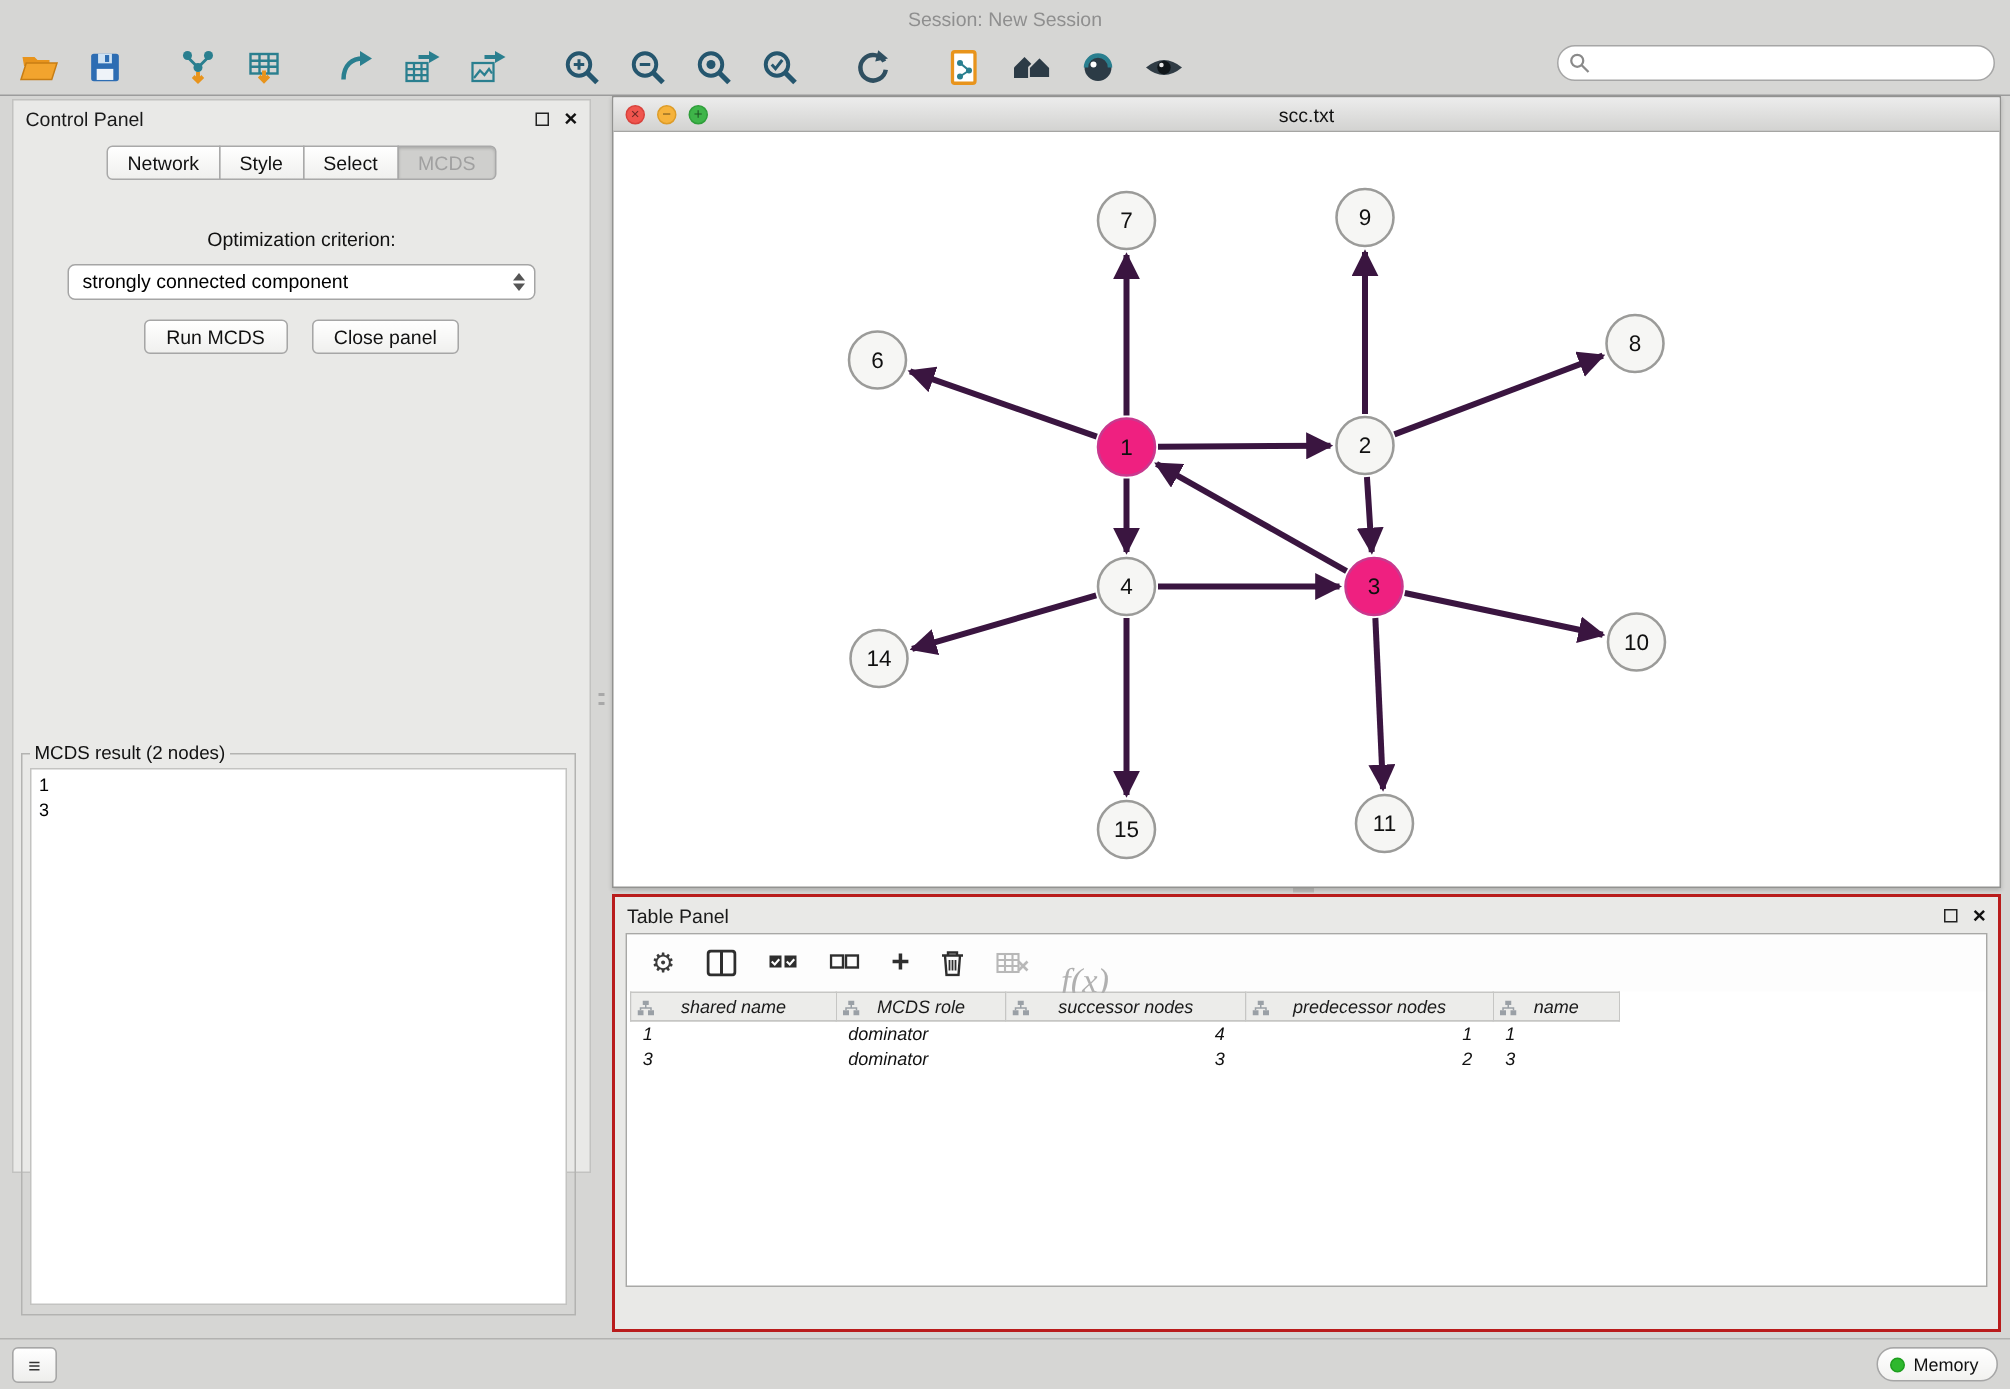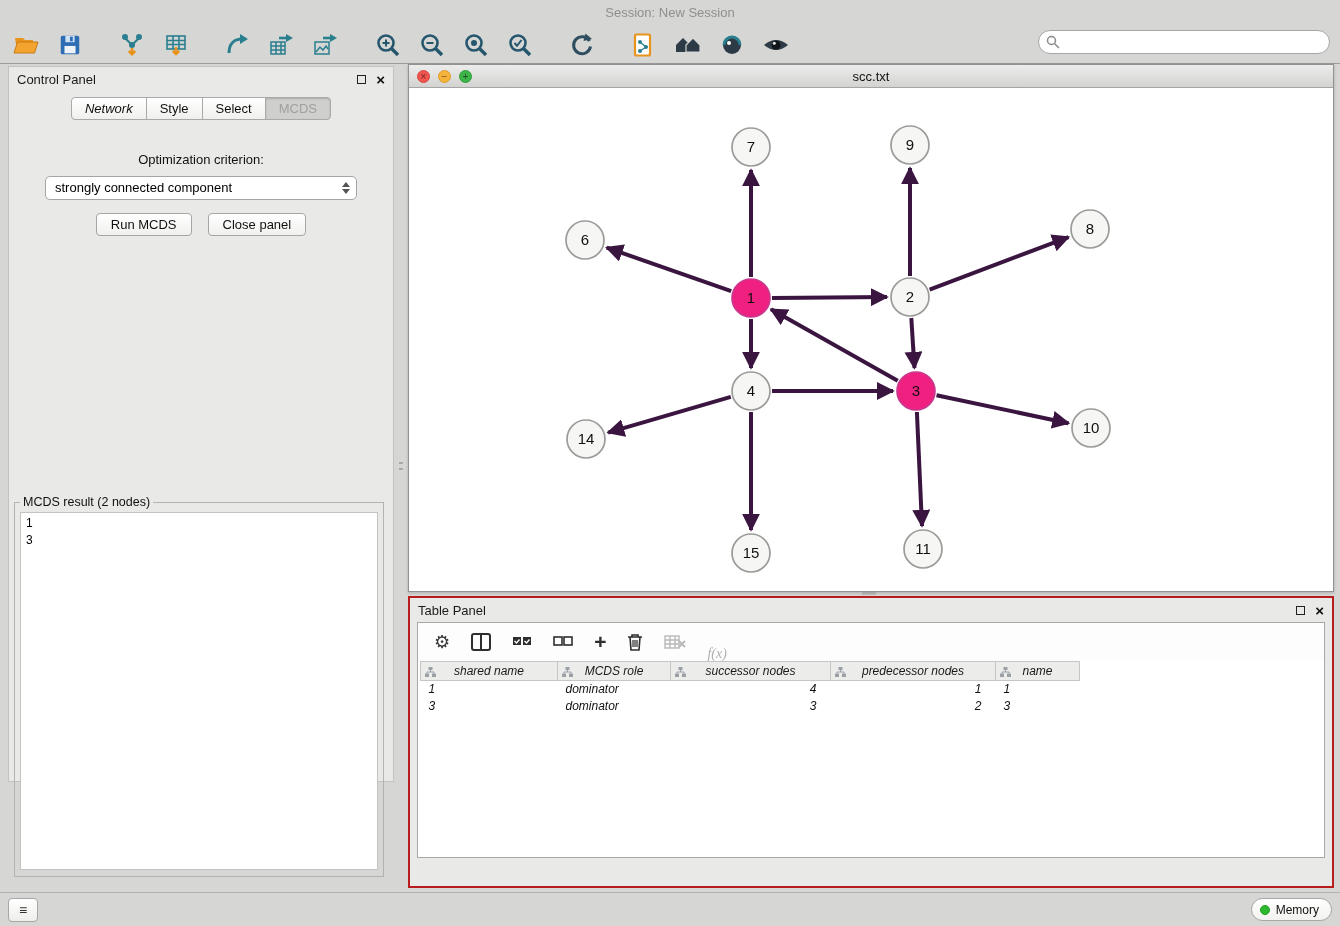--- a/index.html
+++ b/index.html
@@ -16,21 +16,21 @@
   .search-wrap svg { position:absolute; left:8px; top:5px; }
 
   
   .control-panel { position:absolute; left:8px; top:66px; width:386px; height:716px; background:#e9e9e7; border:1px solid #c2c2c0; }
   .panel-header { height:24px; display:flex; align-items:center; padding:0 8px; font-size:13px; color:#1a1a1a; }
   .panel-header .spacer { flex:1; }
   .float-box { width:9px; height:9px; border:1.5px solid #222; margin-right:10px; display:inline-block; }
   .close-x { font-size:15px; font-weight:bold; color:#111; line-height:1; }
   .ctabs { display:flex; justify-content:center; margin-top:6px; }
   .seg-tab { padding:3px 13px; font-size:13px; background:linear-gradient(#ffffff,#f0f0ee); border:1px solid #a9a9a9; margin-left:-1px; color:#111; cursor:default; }
-  .seg-tab:first-child { border-radius:4px 0 0 4px; margin-left:0;font-style:italic; }
+  .seg-tab:first-child { border-radius:4px 0 0 4px; margin-left:0; }
   .seg-tab:last-child { border-radius:0 4px 4px 0; }
   .seg-tab.active { background:#cfcfcd; color:#a0a0a0; box-shadow:inset 0 1px 2px rgba(0,0,0,.18); }
   .opt-label { margin-top:32px; text-align:center; font-size:13px; color:#111; }
   .dropdown { position:relative; width:312px; height:24px; margin:9px auto 0; background:#fff; border:1px solid #a5a5a5; border-radius:5px; display:flex; align-items:center; padding:0 20px 1px 9px; font-size:13px; }
   .stepper { position:absolute; right:6px; top:50%; transform:translateY(-50%); display:flex; flex-direction:column; align-items:center; gap:2px; }
   .stepper .up { width:0; height:0; border-left:4px solid transparent; border-right:4px solid transparent; border-bottom:5px solid #555; }
   .stepper .down { width:0; height:0; border-left:4px solid transparent; border-right:4px solid transparent; border-top:5px solid #555; }
   .btn-row { display:flex; justify-content:center; gap:16px; margin-top:13px; }
   .btn { font-size:13px; padding:3px 14px; background:linear-gradient(#ffffff,#f0f0ee); border:1px solid #a6a6a6; border-radius:4px; color:#111; cursor:default; }
   fieldset.result { position:absolute; left:5px; right:9px; top:428px; height:382px; border:1px solid #b3b3b1; padding:3px 5px 6px; }
@@ -53,21 +53,21 @@
   #graph-svg { display:block; }
 
   
   .table-panel { position:absolute; left:408px; top:596px; width:926px; height:292px; background:#e9e9e7; border:2px solid #b91c1c; }
   .tp-body { position:absolute; top:24px; left:7px; right:7px; bottom:28px; background:#fff; border:1px solid #a8a8a6; overflow:hidden; }
   .tp-toolbar { height:38px; display:flex; align-items:center; padding:0 16px; gap:21px; background:#fdfdfd; }
   .ticon { color:#3a3a3a; display:flex; align-items:center; cursor:default; }
   .ticon.gear { font-size:18px; }
   .ticon.plus { font-size:21px; font-weight:bold; color:#2e2e2e; }
   .ticon.disabled { color:#b8b8b8; }
-  .fx { font-family:"Liberation Serif",serif; font-style:italic; font-size:14px; color:#b0b0b0; cursor:default;margin-top:24px; }
+  .fx { font-family:"Liberation Serif",serif; font-style:italic; font-size:23px; color:#b0b0b0; cursor:default;margin-top:24px; }
   table.nodetable { border-collapse:collapse; table-layout:fixed; margin-left:2px; font-size:12px;font-style:italic; }
   table.nodetable th { background:#ececea; border:1px solid #c6c6c4; font-weight:normal; height:19px; text-align:center; position:relative; font-size:12px; color:#1a1a1a; cursor:default; }
   table.nodetable th svg { position:absolute; left:4px; top:5px; }
   table.nodetable td { height:17px; padding:0 8px; color:#111; white-space:nowrap; }
   td.al-right { padding-right:14px !important; }
   .tp-tabs { position:absolute; bottom:3px; left:0; width:100%; display:flex; justify-content:center; }
 
   
   .statusbar { position:absolute; left:0; bottom:0; width:100%; height:34px; border-top:1px solid #b2b2b0; display:flex; align-items:center; }
   .menu-btn { width:30px; height:24px; margin-left:8px; background:linear-gradient(#ffffff,#eeeeec); border:1px solid #a6a6a6; border-radius:4px; display:flex; align-items:center; justify-content:center; font-size:14px; color:#333; cursor:default; }

